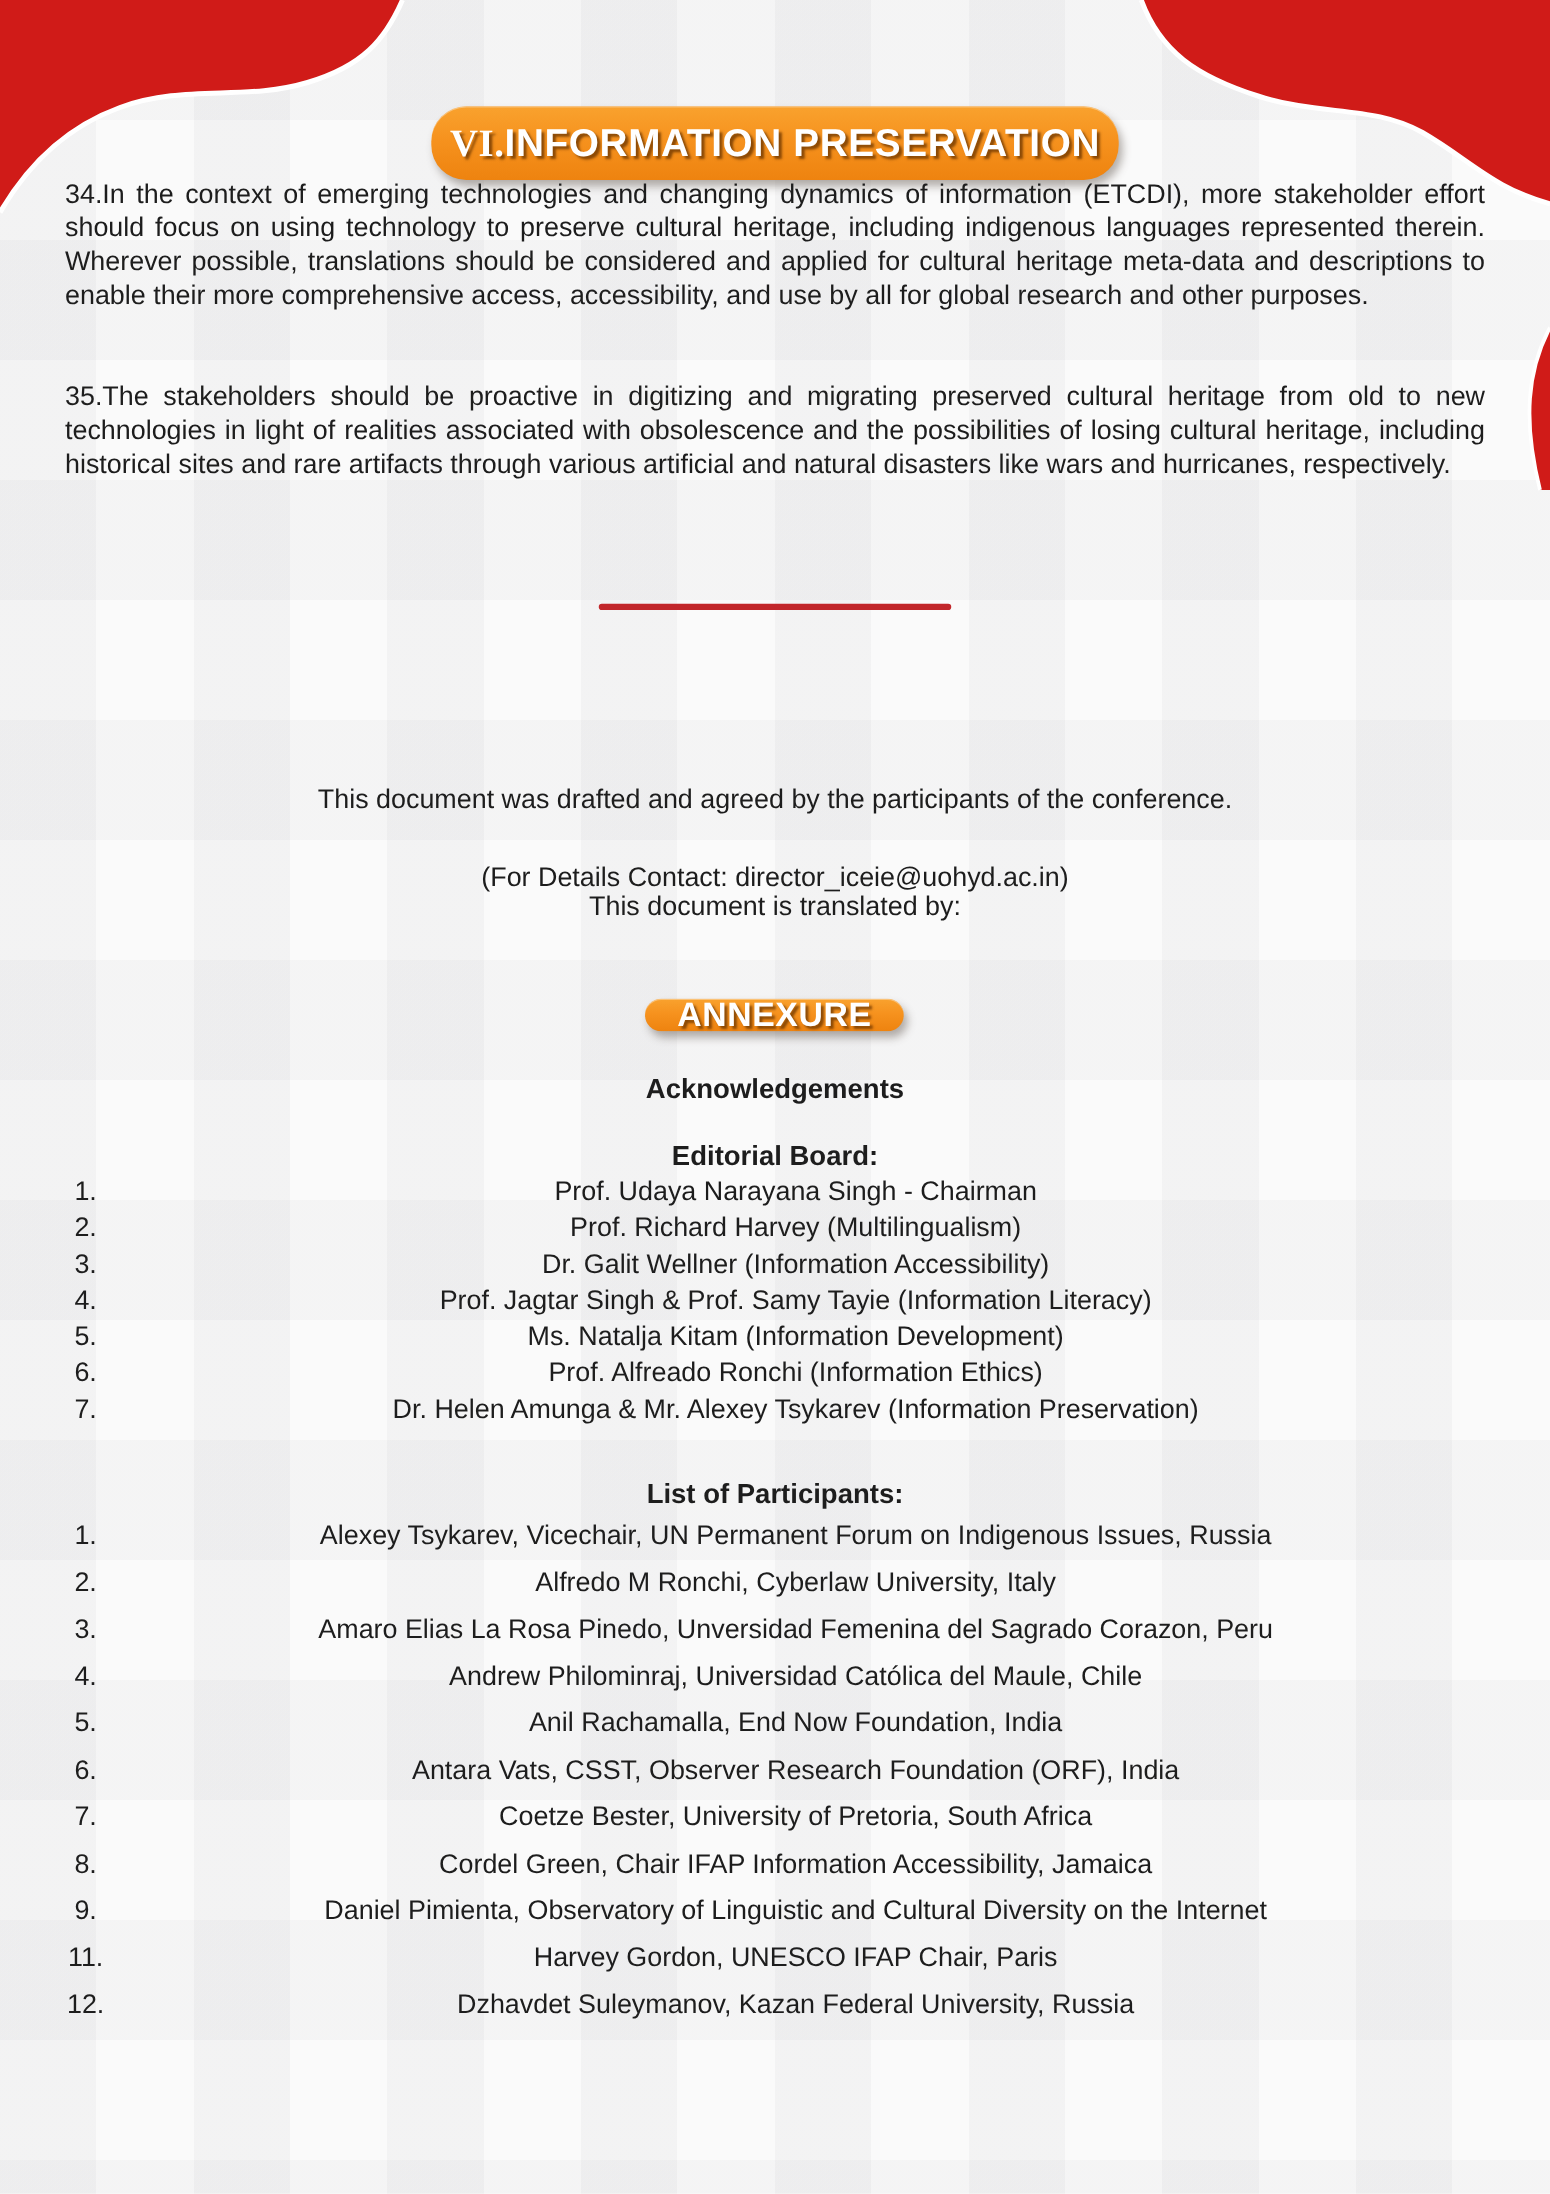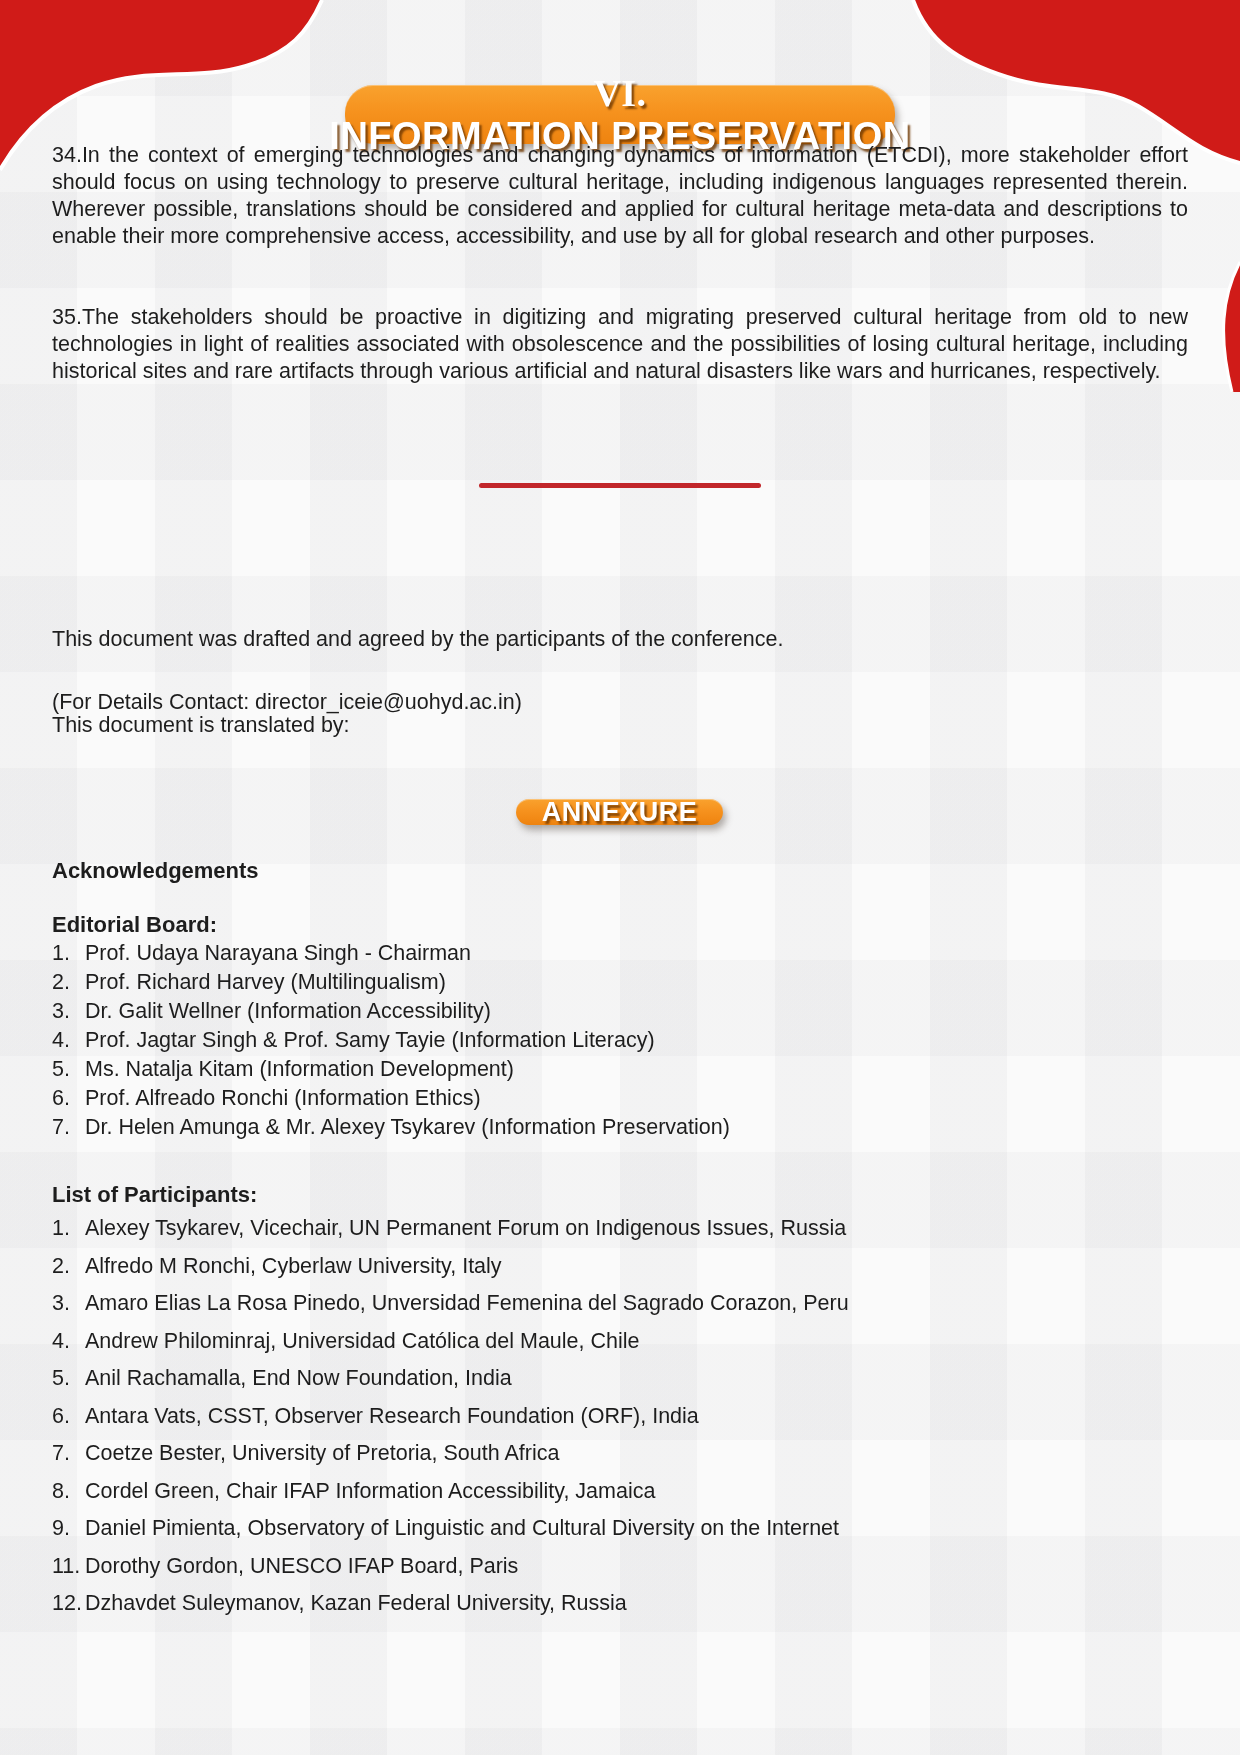--- a/index.html
+++ b/index.html
@@ -24,26 +24,26 @@
     background:linear-gradient(180deg,#f9a22e 0%,#f6921e 45%,#ee830f 100%);
     background-color:#f6921e;
     border-radius:28px;
     box-shadow:3px 5px 7px rgba(90,80,70,.45), inset 0 1px 0 rgba(255,255,255,.35);
     color:#ffffff;
     font-weight:bold;
     text-shadow:2.5px 2.5px 2px rgba(110,55,0,.8);
     letter-spacing:.5px;
     white-space:nowrap;
   }
-  #banner-main{left:345px;top:85px;width:550px;height:59px;font-size:38px;flex-direction:column;}
+  #banner-main{left:345px;top:85px;width:550px;height:59px;font-size:31px;}
   #banner-main .serif{font-family:"Liberation Serif","DejaVu Serif",serif;}
   #banner-annexure{left:516px;top:799px;width:207px;height:26px;font-size:27px;}
   .block{
     position:absolute;left:52px;width:1136px;
-    font-size:21.5px;line-height:27px;
+    font-size:21.5px;line-height:27px;text-align:center;
   }
   .just{text-align:justify;}
   .hdg{font-weight:bold;font-size:22px;}
   #divider{
     position:absolute;left:479px;top:483px;width:282px;height:5px;
     background:#c2272b;border-radius:3px;
   }
   .nlist .list-item{display:flex;}
   .nlist .num{flex:0 0 33px;}
   .nlist .txt{flex:1 1 auto;}
@@ -159,21 +159,21 @@
       <div class="list-item">
         <span class="num">8.</span>
         <span class="txt">Cordel Green, Chair IFAP Information Accessibility, Jamaica</span>
       </div>
       <div class="list-item">
         <span class="num">9.</span>
         <span class="txt">Daniel Pimienta, Observatory of Linguistic and Cultural Diversity on the Internet</span>
       </div>
       <div class="list-item">
         <span class="num">11.</span>
-        <span class="txt">Dorothy Gordon, UNESCO IFAP Board, Paris</span>
+        <span class="txt">Harvey Gordon, UNESCO IFAP Chair, Paris</span>
       </div>
       <div class="list-item">
         <span class="num">12.</span>
         <span class="txt">Dzhavdet Suleymanov, Kazan Federal University, Russia</span>
       </div>
     </div>
 
 </div>
 
 </body></html>

